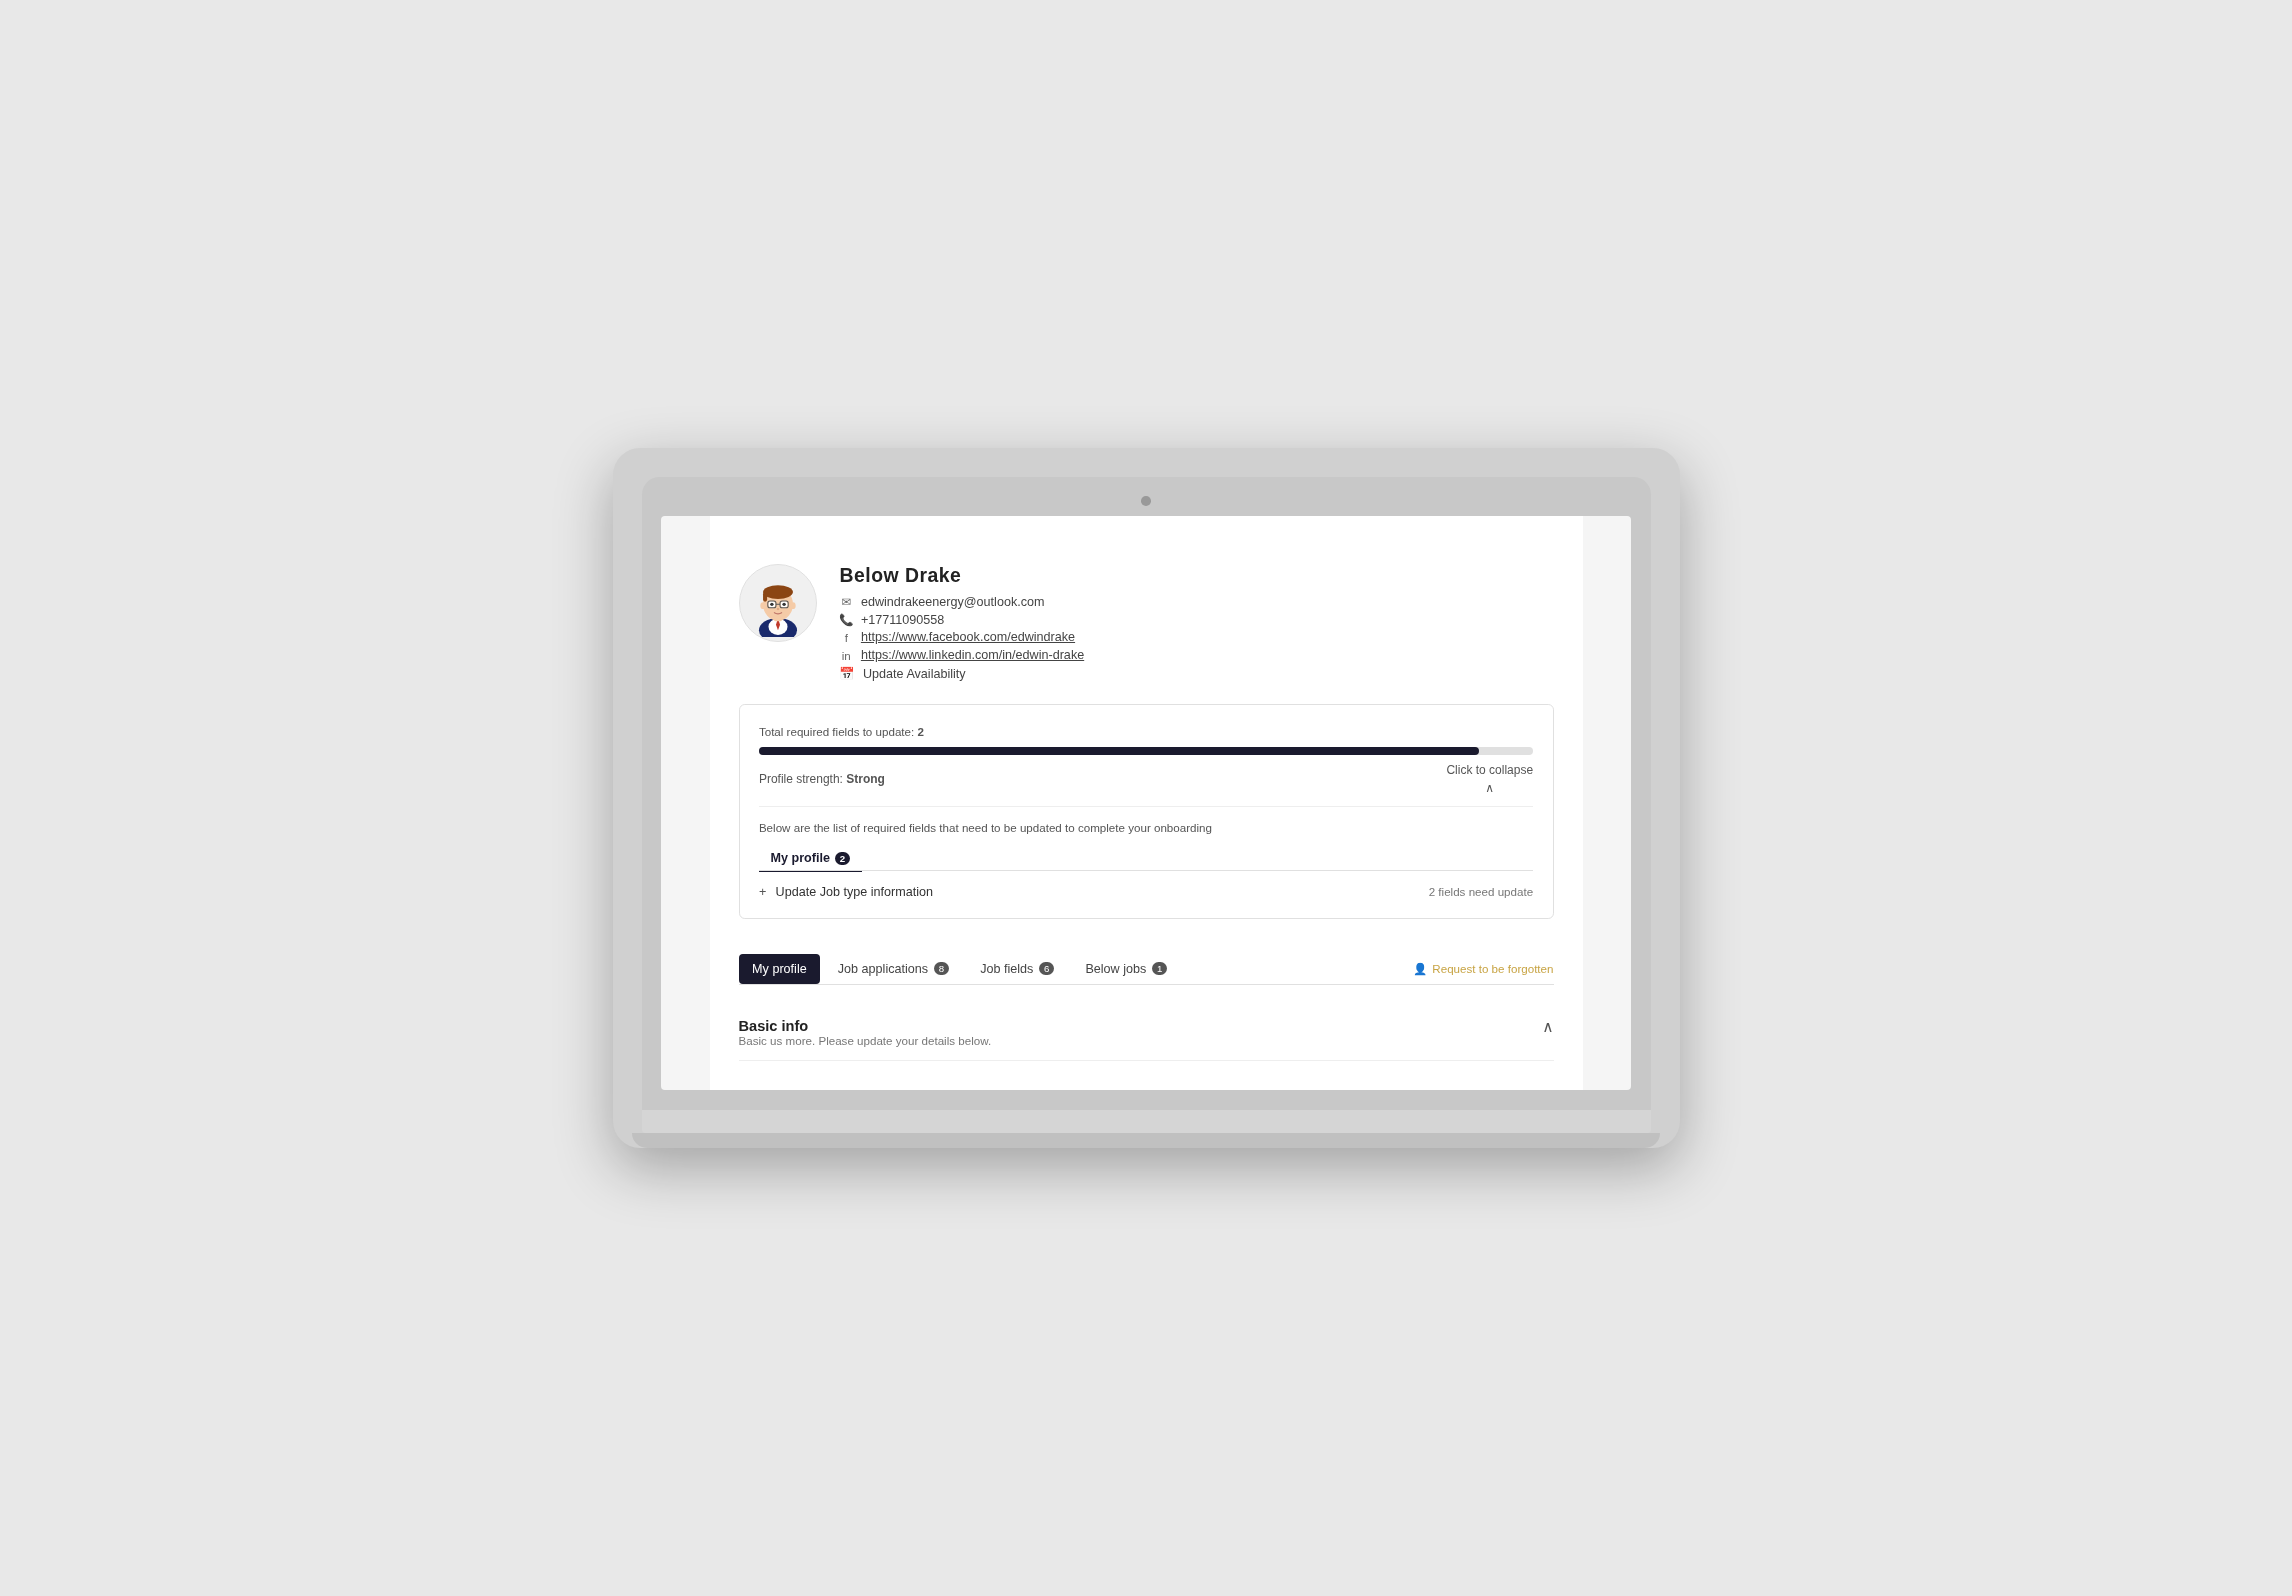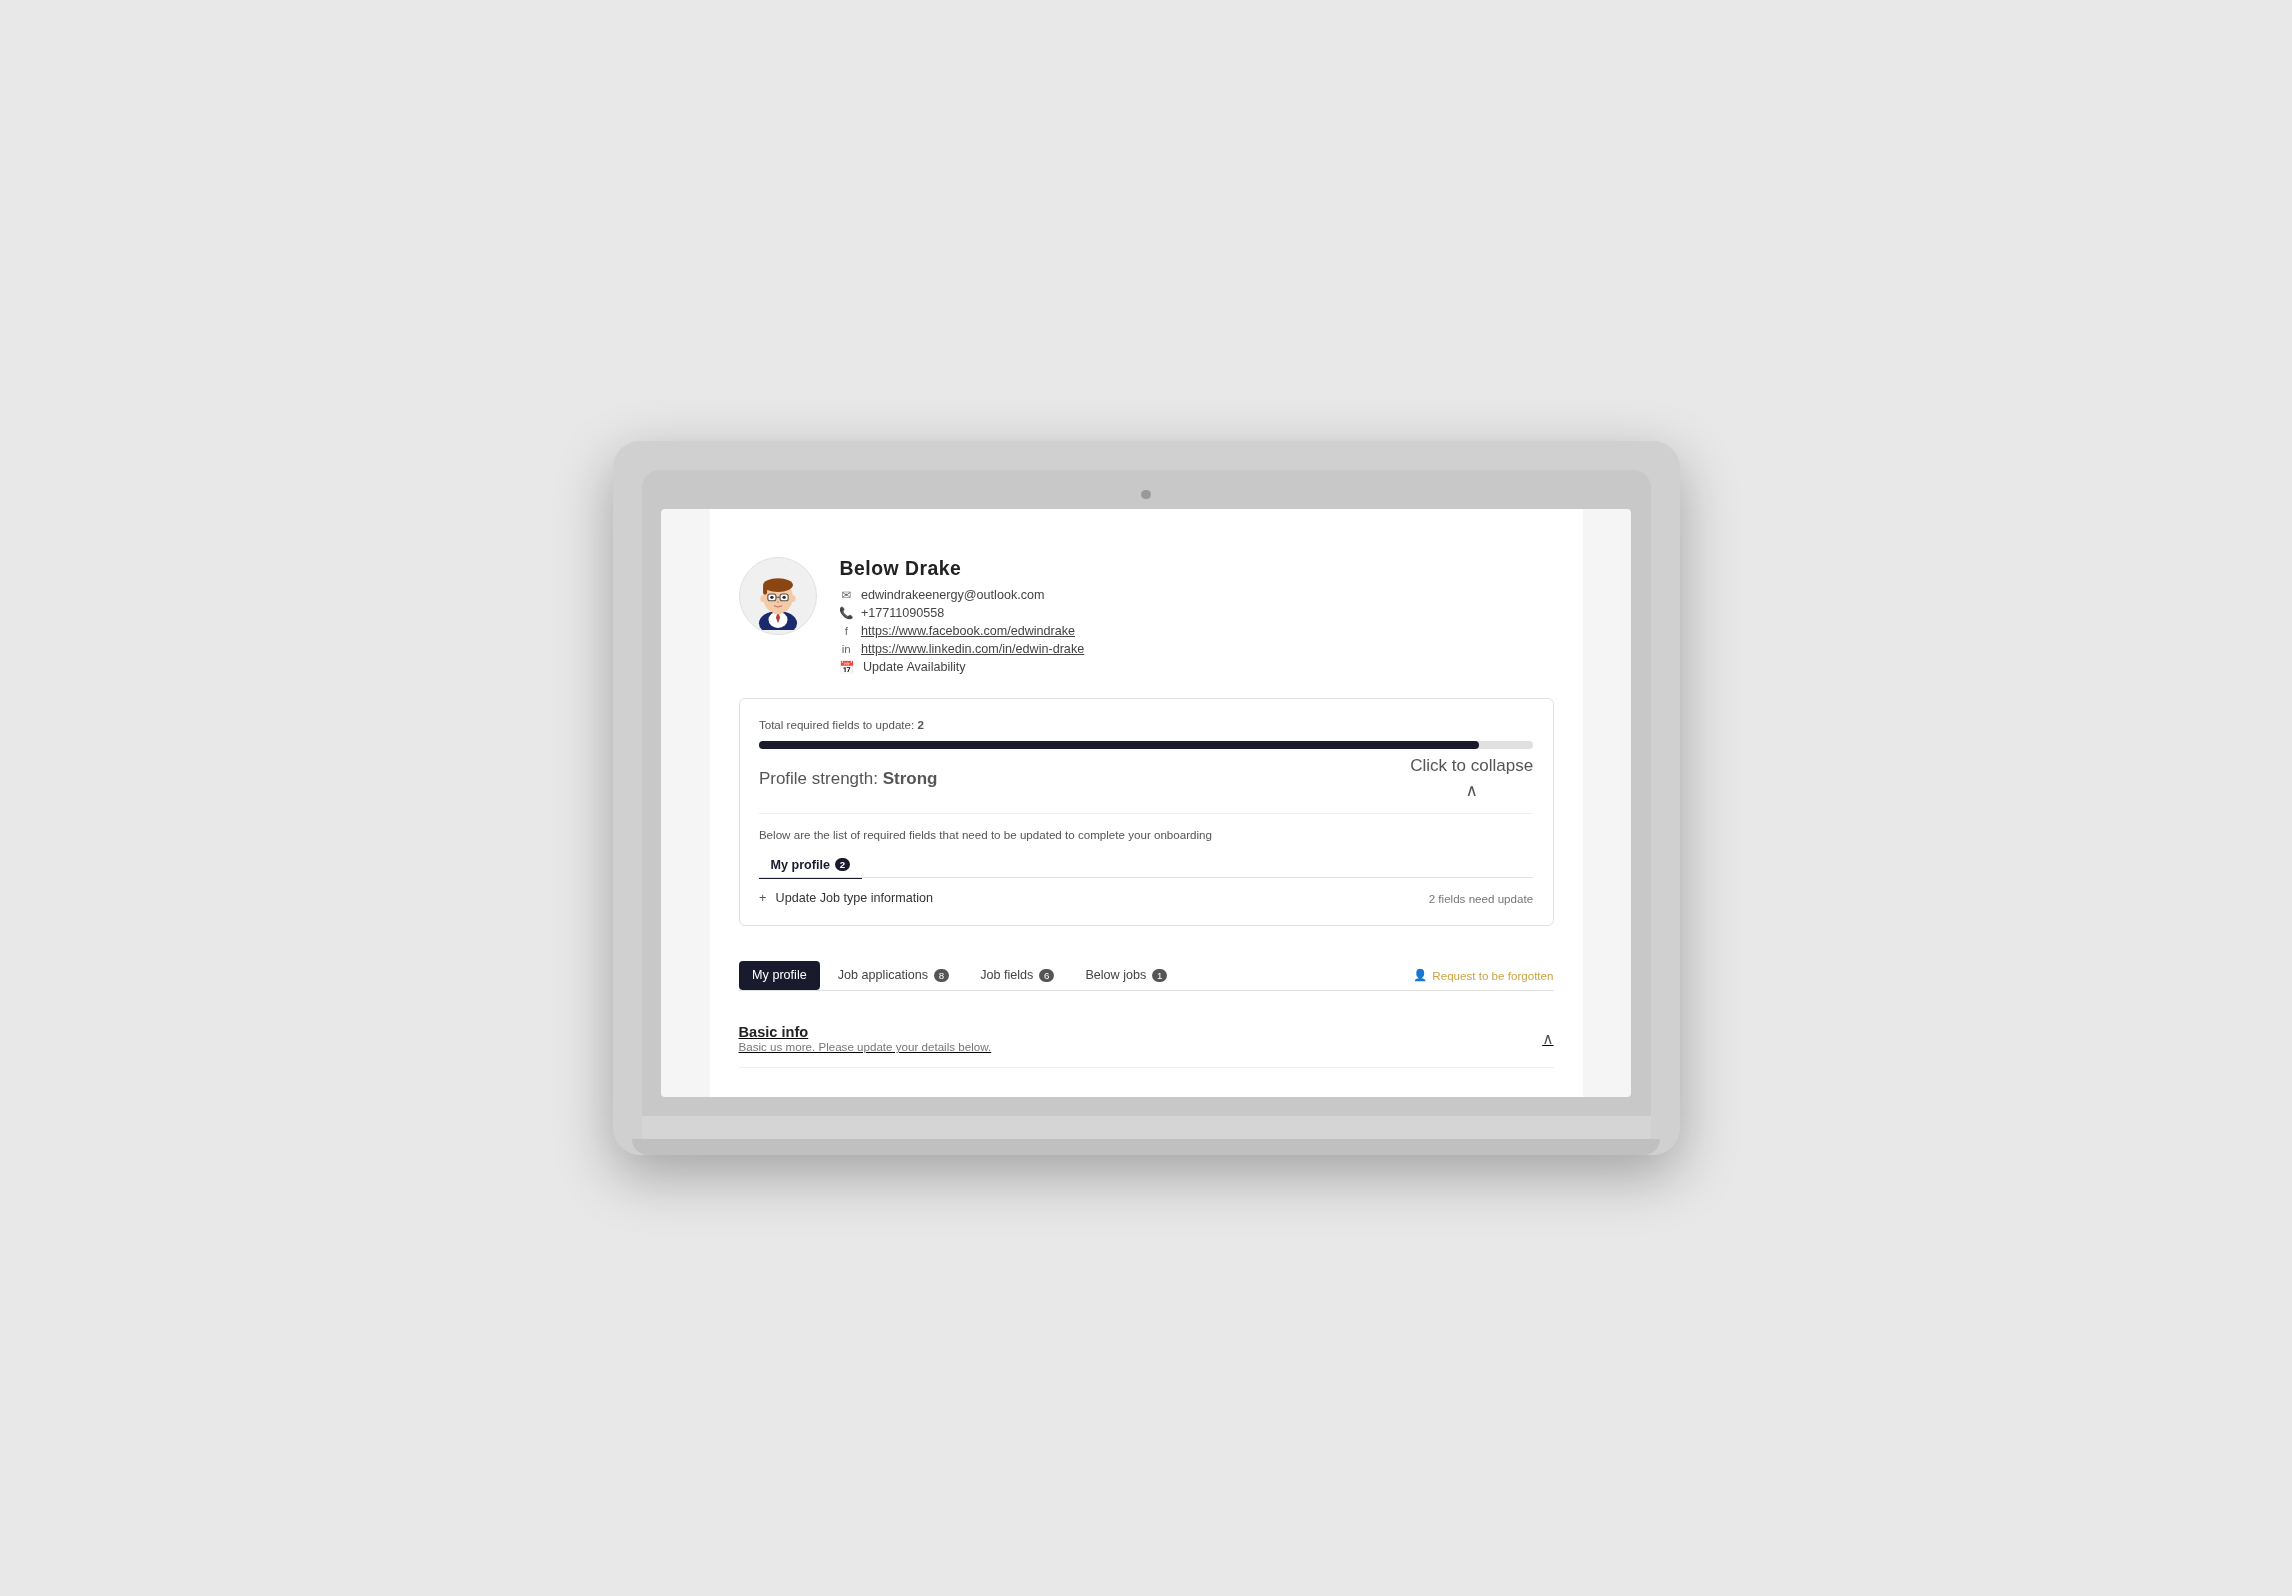--- a/index.html
+++ b/index.html
@@ -176,21 +176,21 @@
       background: #1a1a2e;
       height: 7.8px;
       border-radius: 3.9px;
       width: 93%;
     }
 
     .profile-strength-row {
       display: flex;
       justify-content: space-between;
       align-items: center;
-      font-size: 17px;
+      font-size: 12px;
       color: #555;
       padding-bottom: 11.6px;
       border-bottom: 1px solid #eee;
       margin-bottom: 13.6px;
     }
 
     .click-collapse {
       color: #555;
       cursor: pointer;
       display: flex;
@@ -298,24 +298,22 @@
       cursor: pointer;
       display: flex;
       align-items: center;
       gap: 4.9px;
     }
 
     
     .section-header {
       display: flex;
       justify-content: space-between;
-      align-items: center;
       padding: 13.6px 0;
       border-bottom: 1px solid #eee;
-      text-decoration: underline;
     }
 
     .section-title {
       font-size: 14.6px;
       font-weight: bold;
       color: #222;
     }
 
     .section-subtitle {
       font-size: 11.6px;

